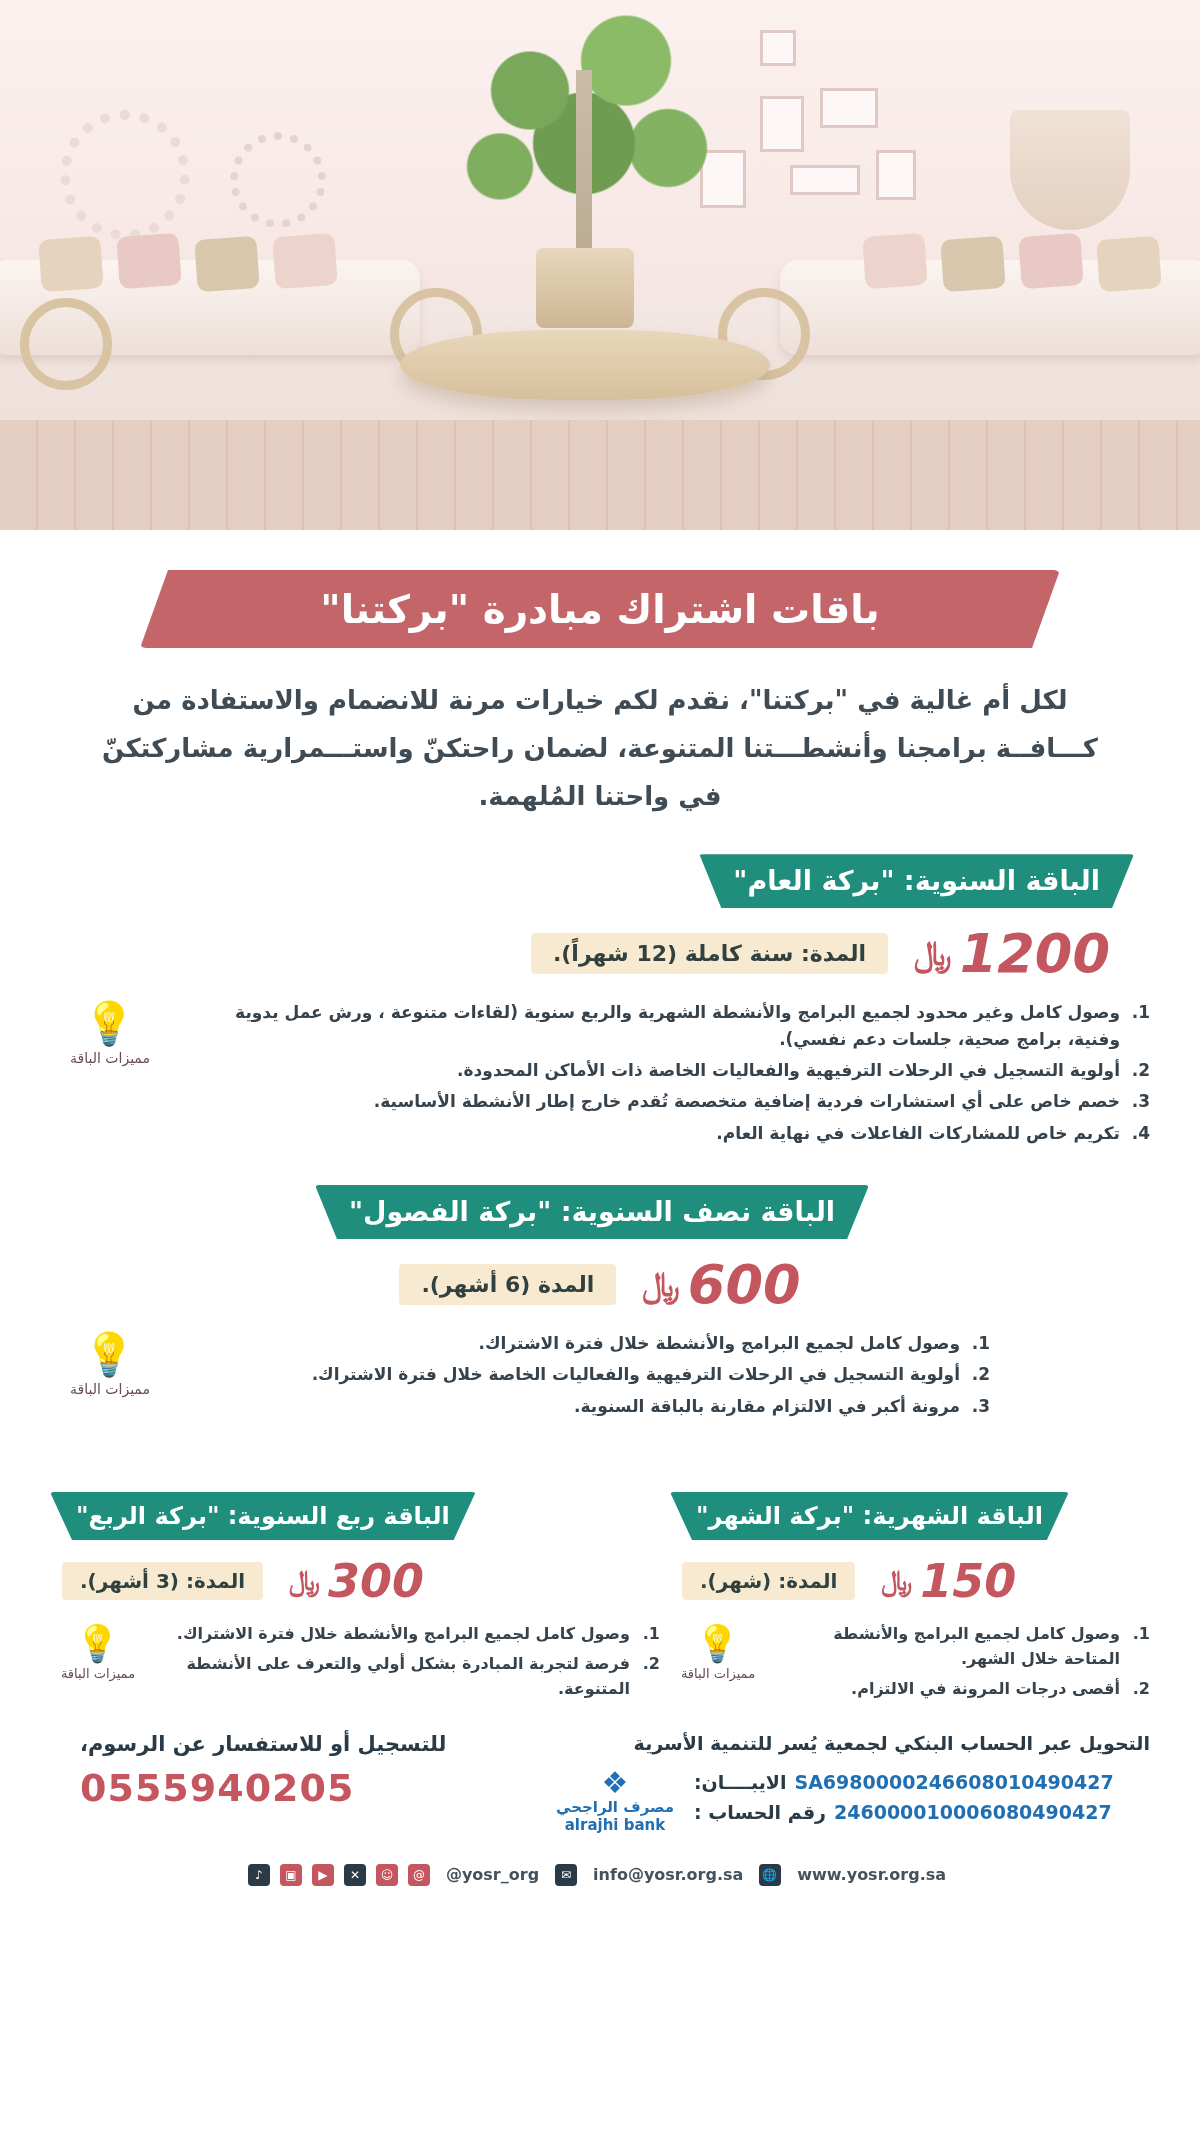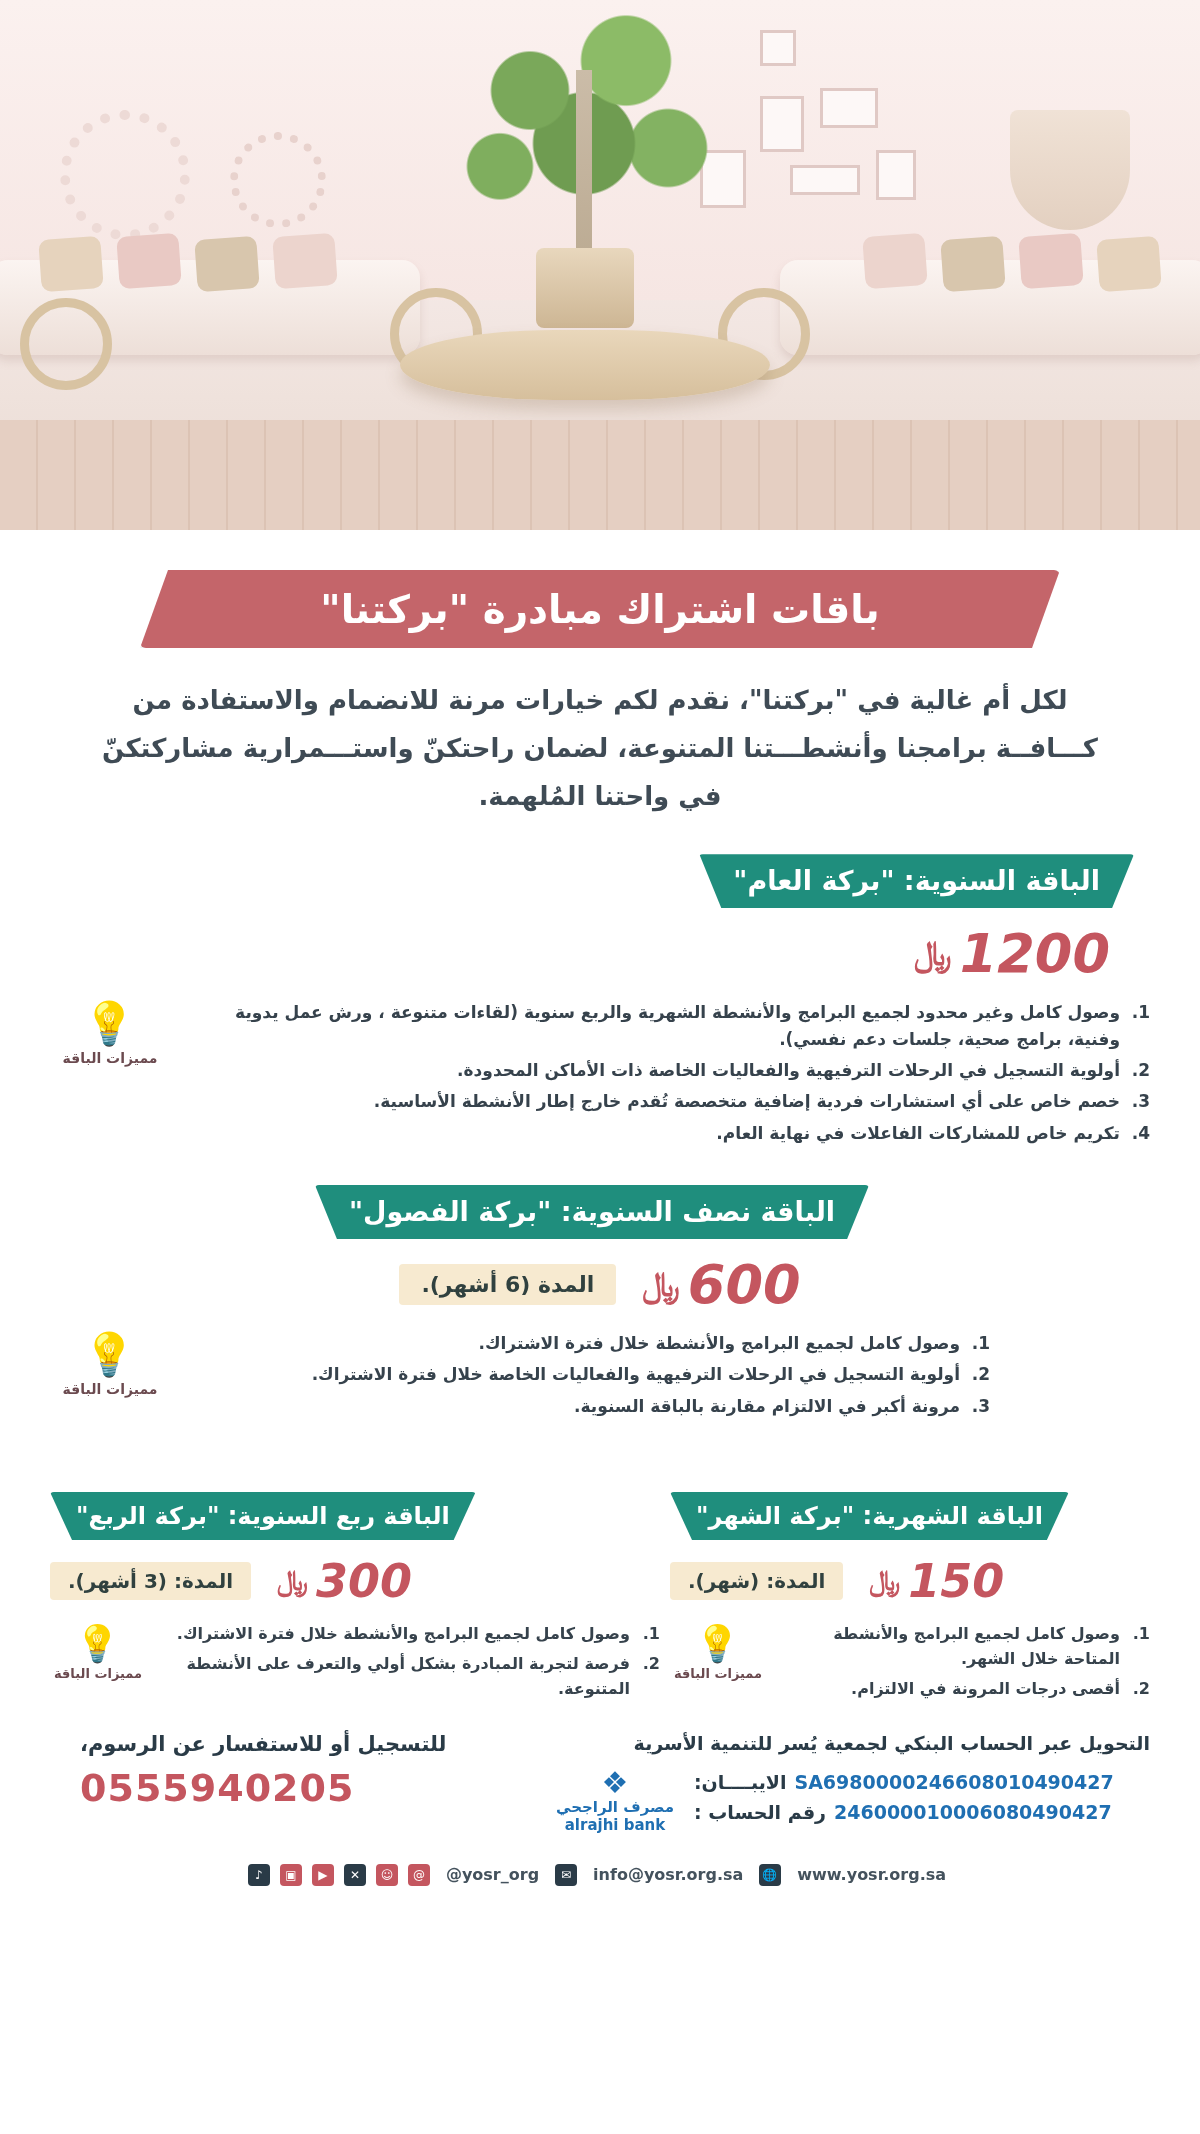--- a/index.html
+++ b/index.html
@@ -145,41 +145,41 @@
     display: flex; align-items: center; gap: 8px;
     color: #c4565f; font-size: 54px; font-weight: 800; font-style: italic;
   }
   .price .riyal {
     font-size: 34px; font-weight: 700; font-style: normal;
   }
 
   .feat-row { display: flex; align-items: flex-start; gap: 18px; margin-top: 14px; }
   .feat-badge { width: 120px; text-align: center; flex: 0 0 120px; padding-top: 4px; }
   .feat-badge .icon { font-size: 42px; color: #d2737c; line-height: 1; }
-  .feat-badge .cap { font-size: 14px; font-weight: 700; color: #6b4a4f; margin-top: 4px; line-height: 1.3;}
+  .feat-badge .cap { font-size: 14px; font-weight: 400; color: #6b4a4f; margin-top: 4px; line-height: 1.3;}
   .feat-list { flex: 1; font-weight: bold; }
   .feat-list ol { list-style: none; counter-reset: f; }
   .feat-list li {
     counter-increment: f;
     font-size: 17px; color: #36424c; line-height: 1.55; margin-bottom: 5px;
     position: relative; padding-right: 30px; text-align: right;
   }
   .feat-list li::before {
     content: counter(f) ".";
     position: absolute; right: 0; top: 0; color: #36424c; font-weight: 600;
   }
 
   
   .two-col { display: flex; width: 1100px; margin: 34px auto 0 auto; gap: 10px; }
   .two-col .col { flex: 1; }
   .two-col .col.small { flex: 0 0 480px; }
   .two-col .pkg-title { font-size: 24px; padding: 10px 26px; }
   .two-col .price { font-size: 46px; }
   .two-col .price .riyal { font-size: 28px; }
-  .two-col .duration { font-size: 20px; padding: 7px 18px; }
+  .two-col .duration { font-size: 20px; padding: 7px 18px; margin-left: 12px; }
   .two-col .feat-list li { font-size: 16px; }
   .two-col .feat-badge { width: 96px; flex: 0 0 96px; }
   .two-col .feat-badge .icon { font-size: 36px; }
   .two-col .feat-badge .cap { font-size: 13px; }
 
   .cta {
     text-align: center; margin: 46px auto 0 auto;
     font-size: 36px; font-weight: 800; color: #c4565f;
   }
 
@@ -271,20 +271,21 @@
 
   <div class="pkg">
     <div class="pkg-head">
       <div class="pkg-title">الباقة السنوية: "بركة العام"</div>
     </div>
     <div class="price-row">
       <div class="price">
         <span>1200</span>
         <span class="riyal">﷼</span>
       </div>
+      <div class="duration">المدة: سنة كاملة (12 شهراً).</div>
     </div>
     <div class="feat-row">
       <div class="feat-list">
         <ol>
           <li>وصول كامل وغير محدود لجميع البرامج والأنشطة الشهرية والربع سنوية (لقاءات متنوعة ، ورش عمل يدوية وفنية، برامج صحية، جلسات دعم نفسي).</li>
           <li>أولوية التسجيل في الرحلات الترفيهية والفعاليات الخاصة ذات الأماكن المحدودة.</li>
           <li>خصم خاص على أي استشارات فردية إضافية متخصصة تُقدم خارج إطار الأنشطة الأساسية.</li>
           <li>تكريم خاص للمشاركات الفاعلات في نهاية العام.</li>
         </ol>
       </div>

